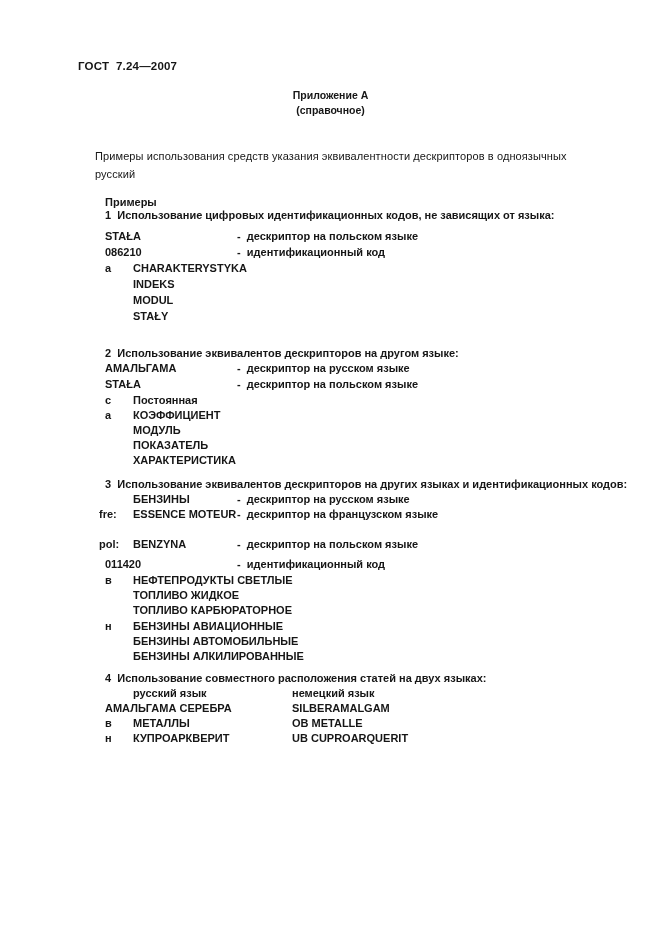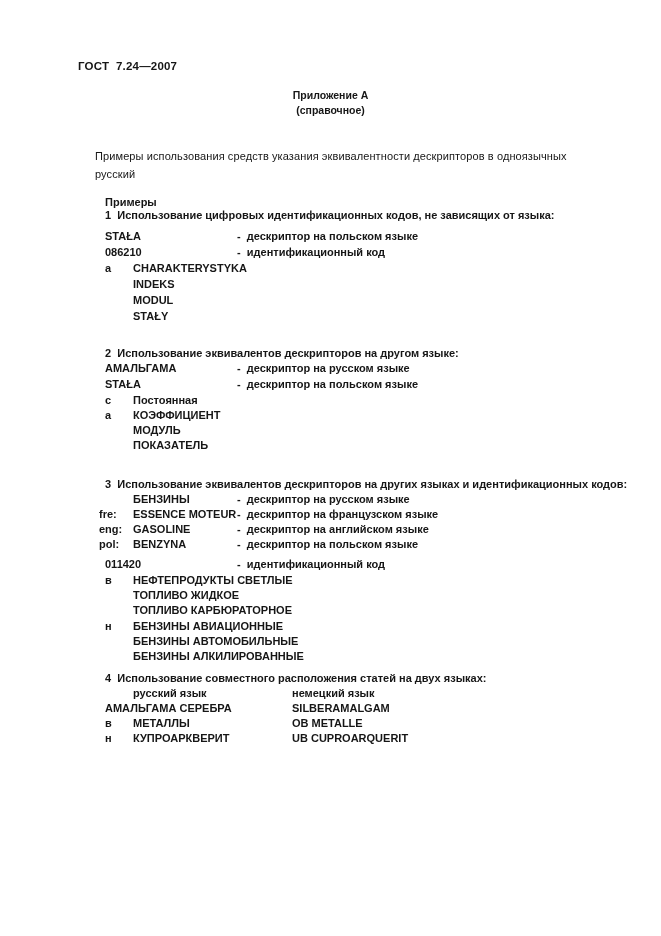--- a/index.html
+++ b/index.html
@@ -100,37 +100,35 @@
   <div class="line" style="top:409px">
     <span class="m">а</span>
     <span class="i">КОЭФФИЦИЕНТ</span>
   </div>
   <div class="line" style="top:424px">
     <span class="i">МОДУЛЬ</span>
   </div>
   <div class="line" style="top:439px">
     <span class="i">ПОКАЗАТЕЛЬ</span>
   </div>
+  <div class="line" style="top:454px">
+    <span class="i">ХАРАКТЕРИСТИКА</span>
+  </div>
 
   <div class="line" style="top:478px">
     <span class="m">3  Использование эквивалентов дескрипторов на других языках и идентификационных кодов:</span>
   </div>
   <div class="line" style="top:493px">
     <span class="i">БЕНЗИНЫ</span>
     <span class="d">-  дескриптор на русском языке</span>
   </div>
   <div class="line" style="top:508px">
     <span class="p">fre:</span>
     <span class="i">ESSENCE MOTEUR</span>
     <span class="d">-  дескриптор на французском языке</span>
-  </div>
-  <div class="line" style="top:523px">
-    <span class="p">eng:</span>
-    <span class="i">GASOLINE</span>
-    <span class="d">-  дескриптор на английском языке</span>
   </div>
   <div class="line" style="top:538px">
     <span class="p">pol:</span>
     <span class="i">BENZYNA</span>
     <span class="d">-  дескриптор на польском языке</span>
   </div>
   <div class="line" style="top:558px">
     <span class="m">011420</span>
     <span class="d">-  идентификационный код</span>
   </div>

